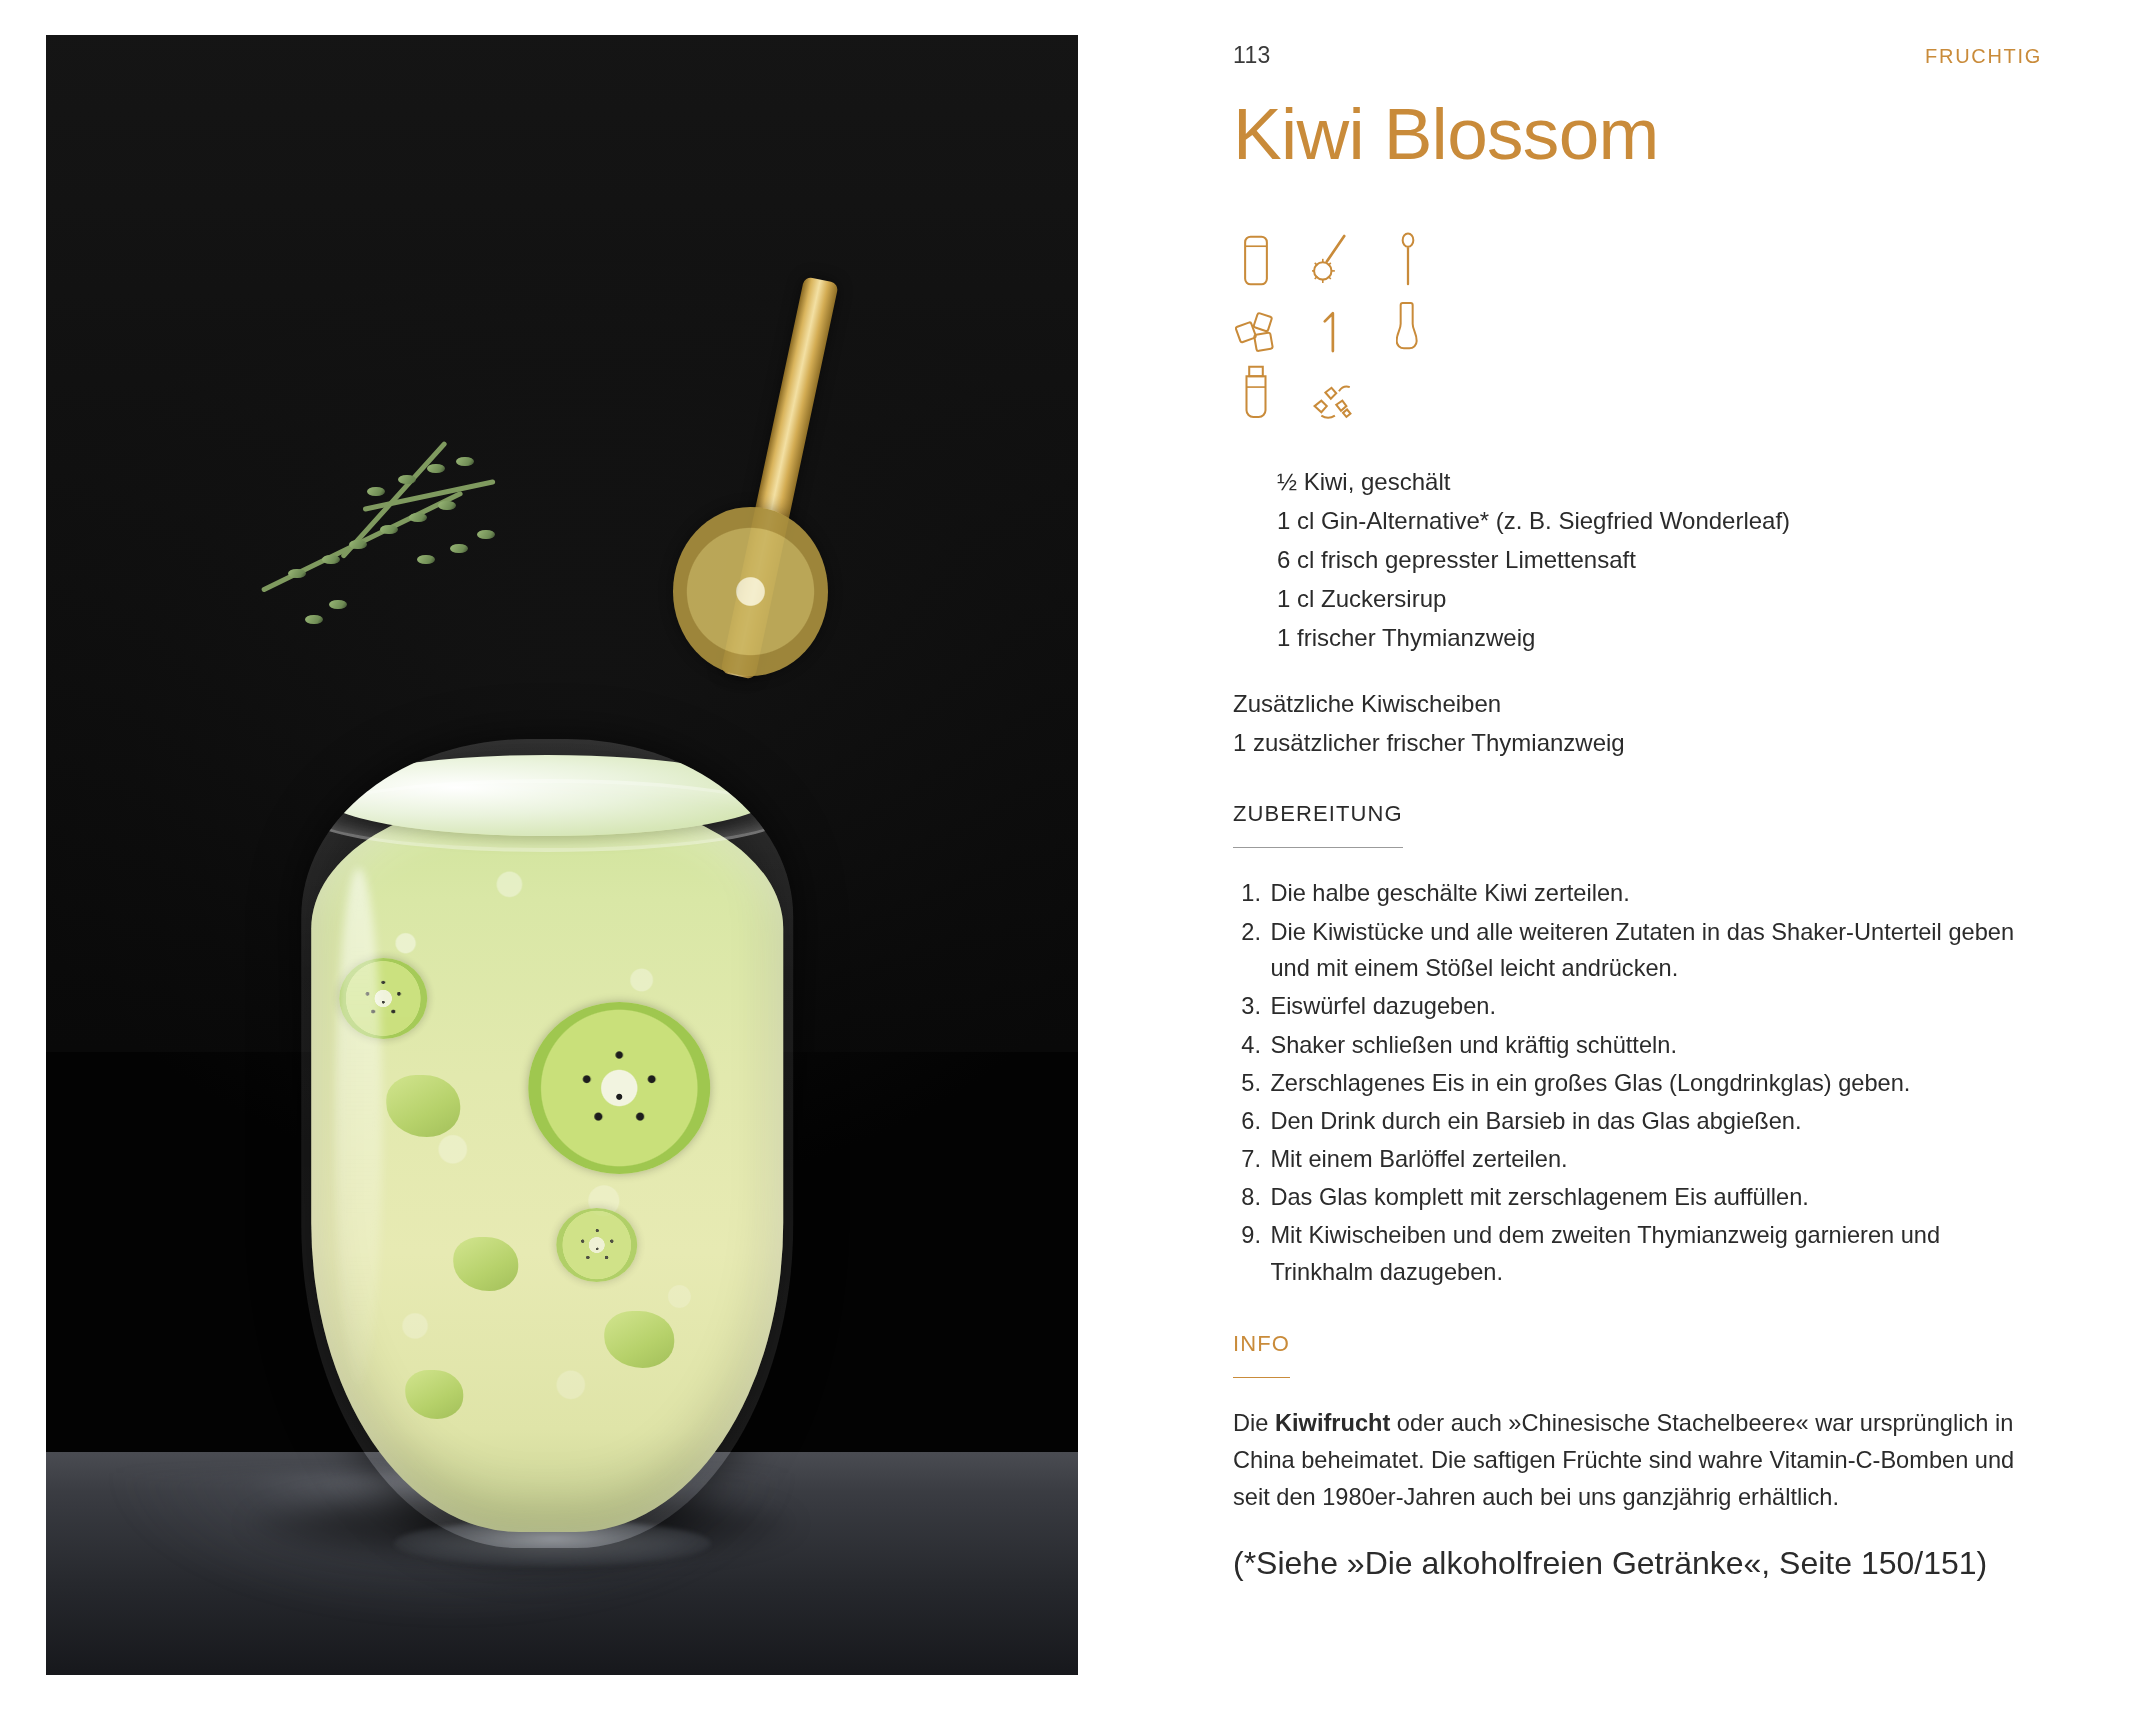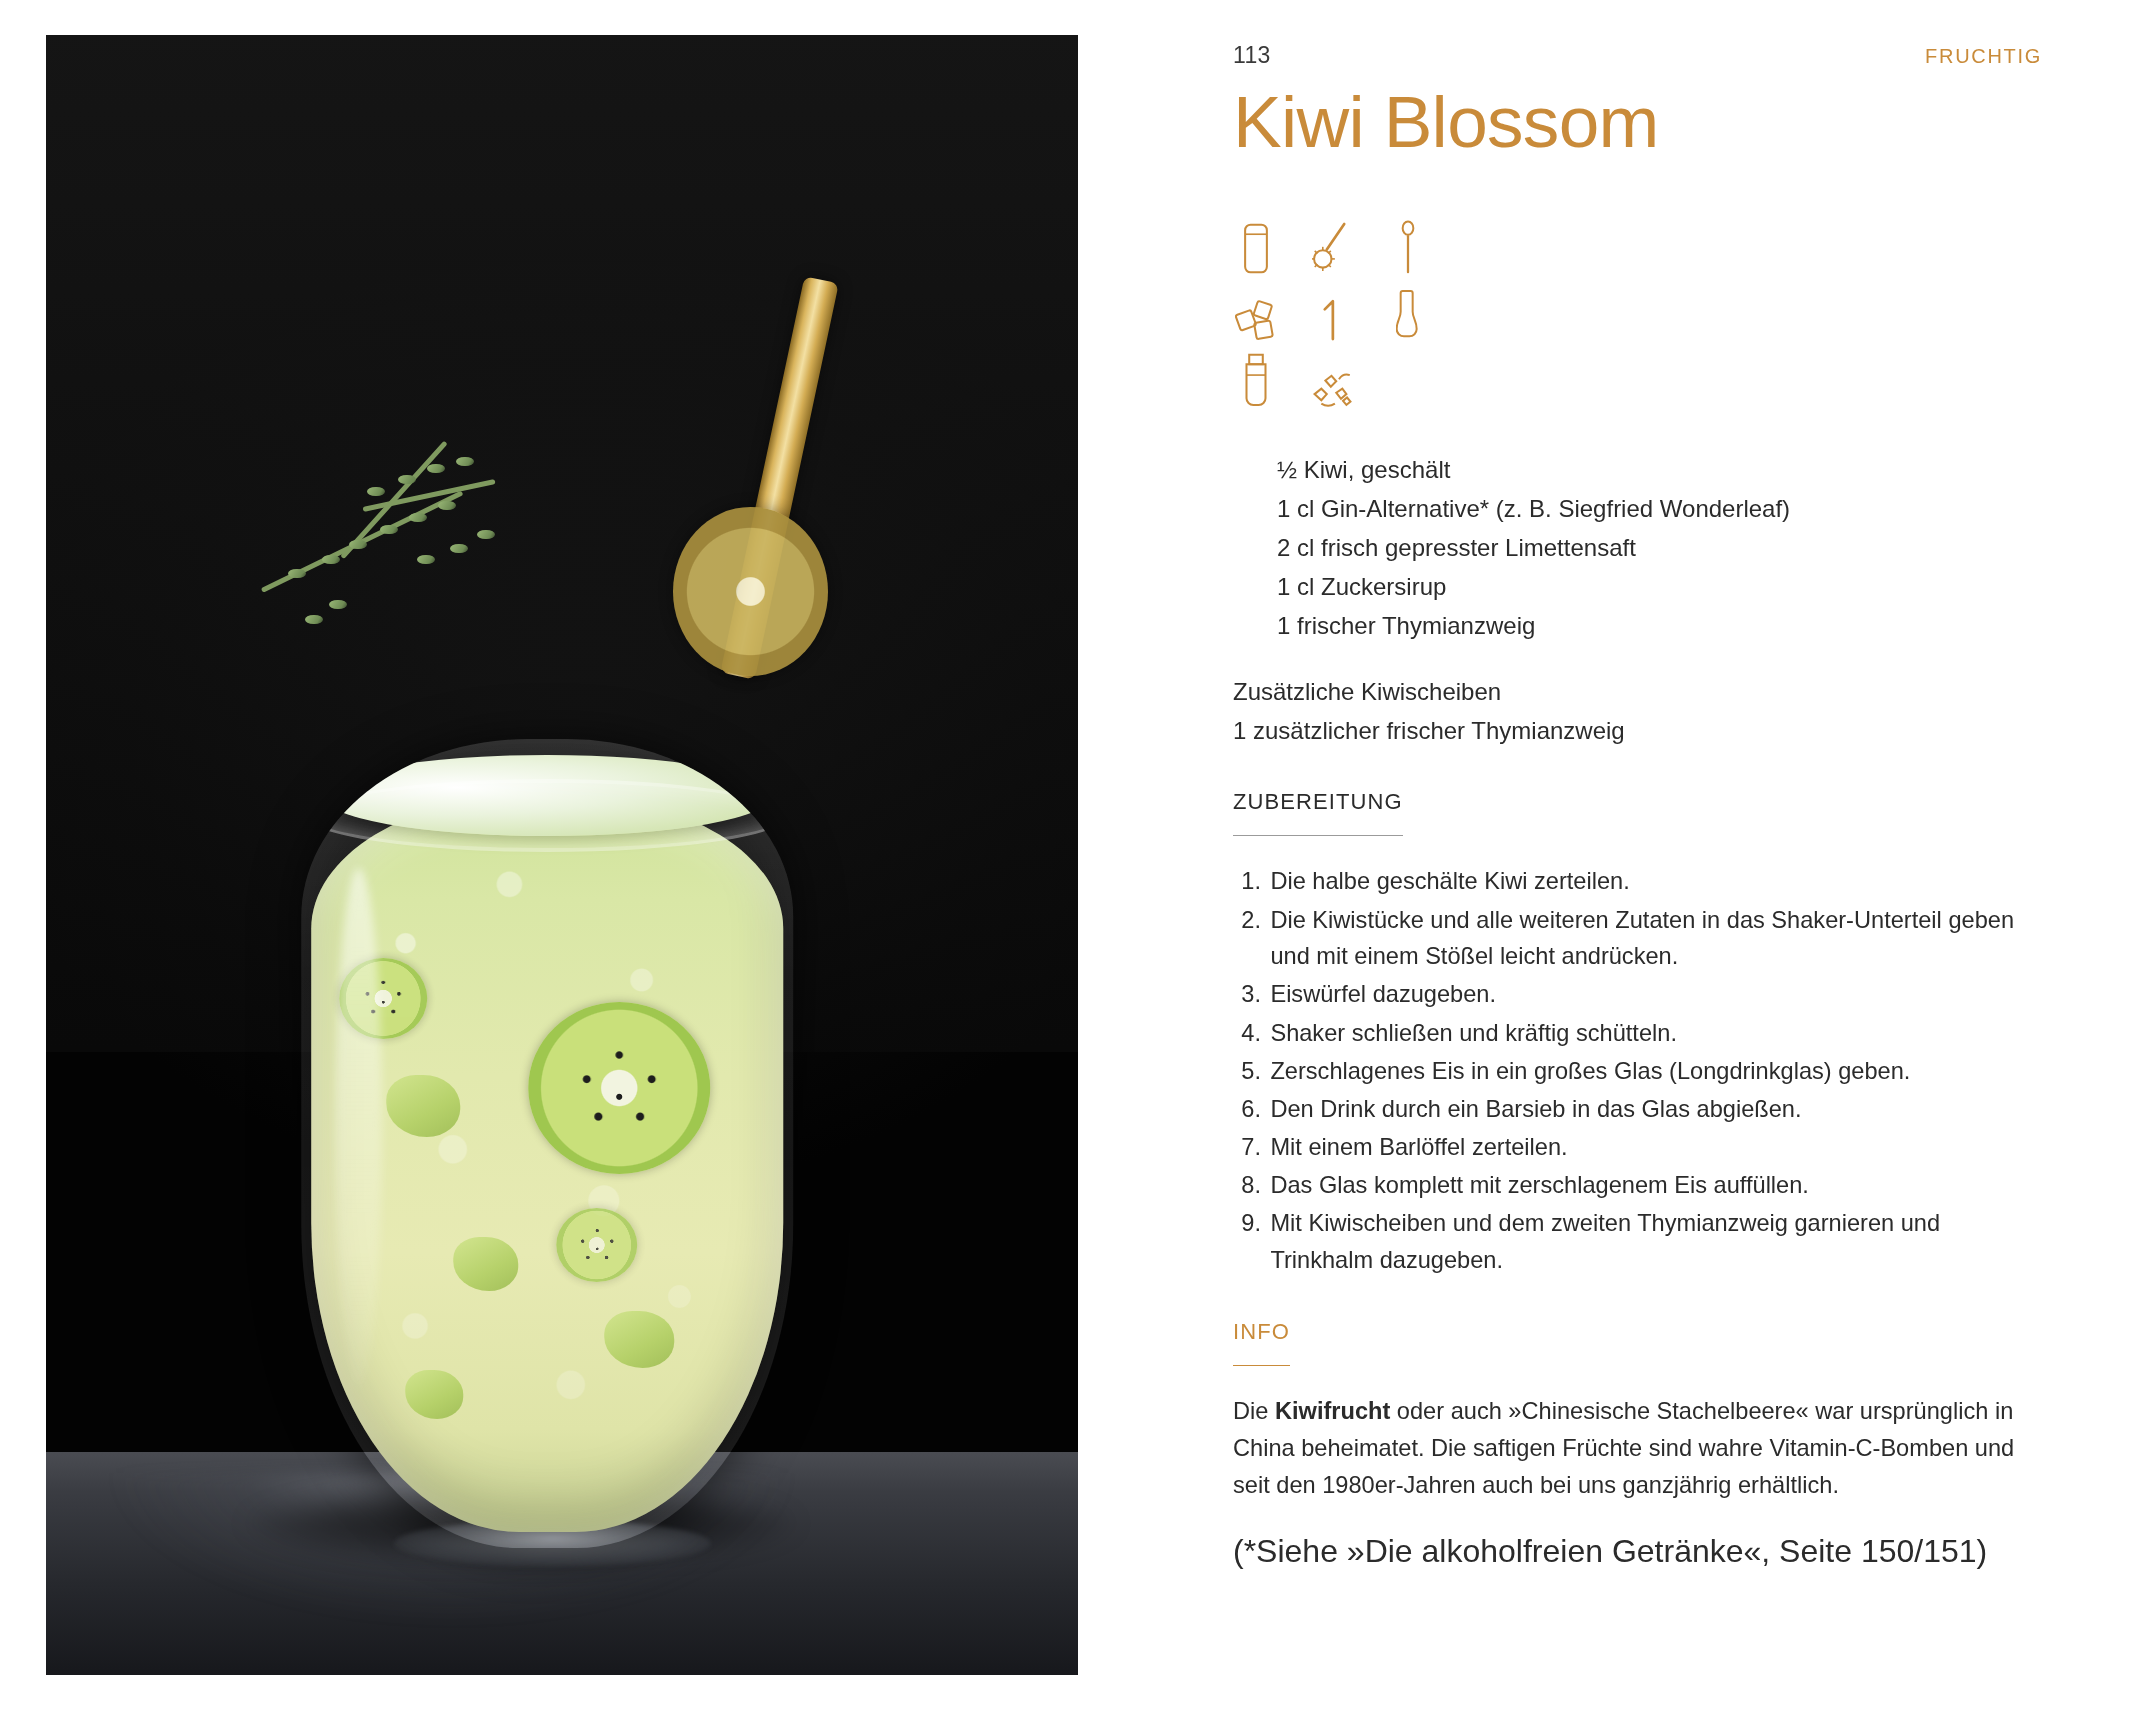--- a/index.html
+++ b/index.html
@@ -276,21 +276,21 @@
   .folio {
     color: #3a3a3a;
     font-size: 23px;
   }
   .category {
     color: #c98b3a;
     font-size: 20px;
     letter-spacing: 1.7px;
   }
   .recipe-title {
-    margin-top: 16px;
+    margin-top: 28px;
     font-size: 73px;
     line-height: 1.02;
     color: #c98b3a;
     font-weight: 400;
     letter-spacing: -0.7px;
   }
   .icon-grid {
     margin-top: 31px;
     width: 202px;
   }
@@ -505,21 +505,21 @@
                   <path d="M50 50 l6 -5 5 6 -6 5 z"></path>
                 </g>
               </svg>
           </div>
         </div>
       </div>
 
       <div class="ingredients">
         <div>½ Kiwi, geschält</div>
         <div>1 cl Gin-Alternative* (z. B. Siegfried Wonderleaf)</div>
-        <div>2 cl frisch gepresster Limettensaft</div>
+        <div>6 cl frisch gepresster Limettensaft</div>
         <div>1 cl Zuckersirup</div>
         <div>1 frischer Thymianzweig</div>
       </div>
 
       <div class="ingredients-extra">
         <div>Zusätzliche Kiwischeiben</div>
         <div>1 zusätzlicher frischer Thymianzweig</div>
       </div>
 
       <div class="section-label">ZUBEREITUNG</div>

